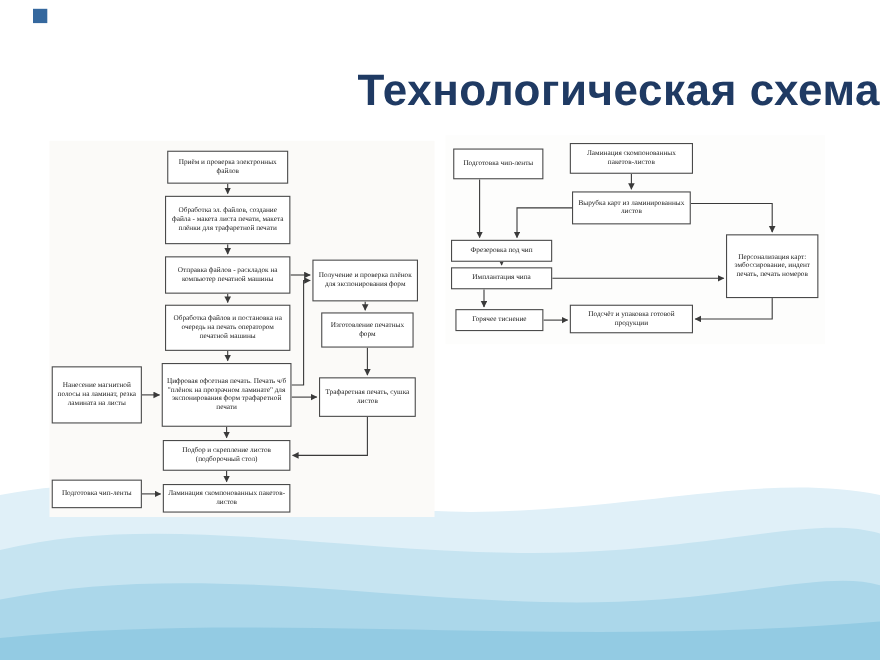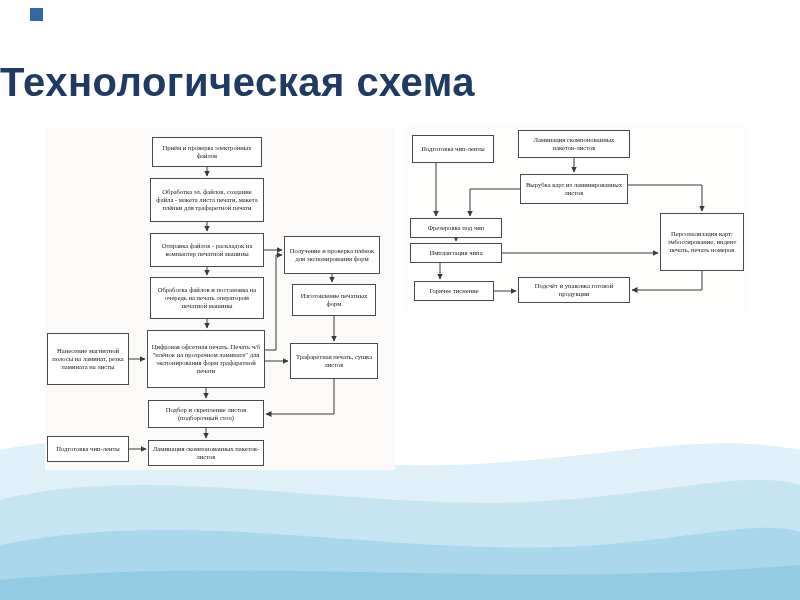--- a/index.html
+++ b/index.html
@@ -13,21 +13,21 @@
   .waves {
     position:absolute; left:0; top:0; width:800px; height:600px;
     z-index:0;
   }
   .accent-square {
     position:absolute; left:30px; top:8px; width:13px; height:13px;
     background:#35689e; z-index:2;
   }
   .title {
     position:absolute; left:0; top:60px; width:800px;
-    text-align:left;
+    text-align:right;
     font-size:40px; font-weight:bold; color:#1f3a63;
     letter-spacing:0.5px;
     z-index:2;
   }
   .panel {
     position:absolute; background:#fbfaf8; z-index:1;
   }
   #left-panel  { left:45px;  top:128px; width:350px; height:342px; }
   #right-panel { left:405px; top:123px; width:345px; height:190px; background:#fdfdfc; }
   .fbox {

